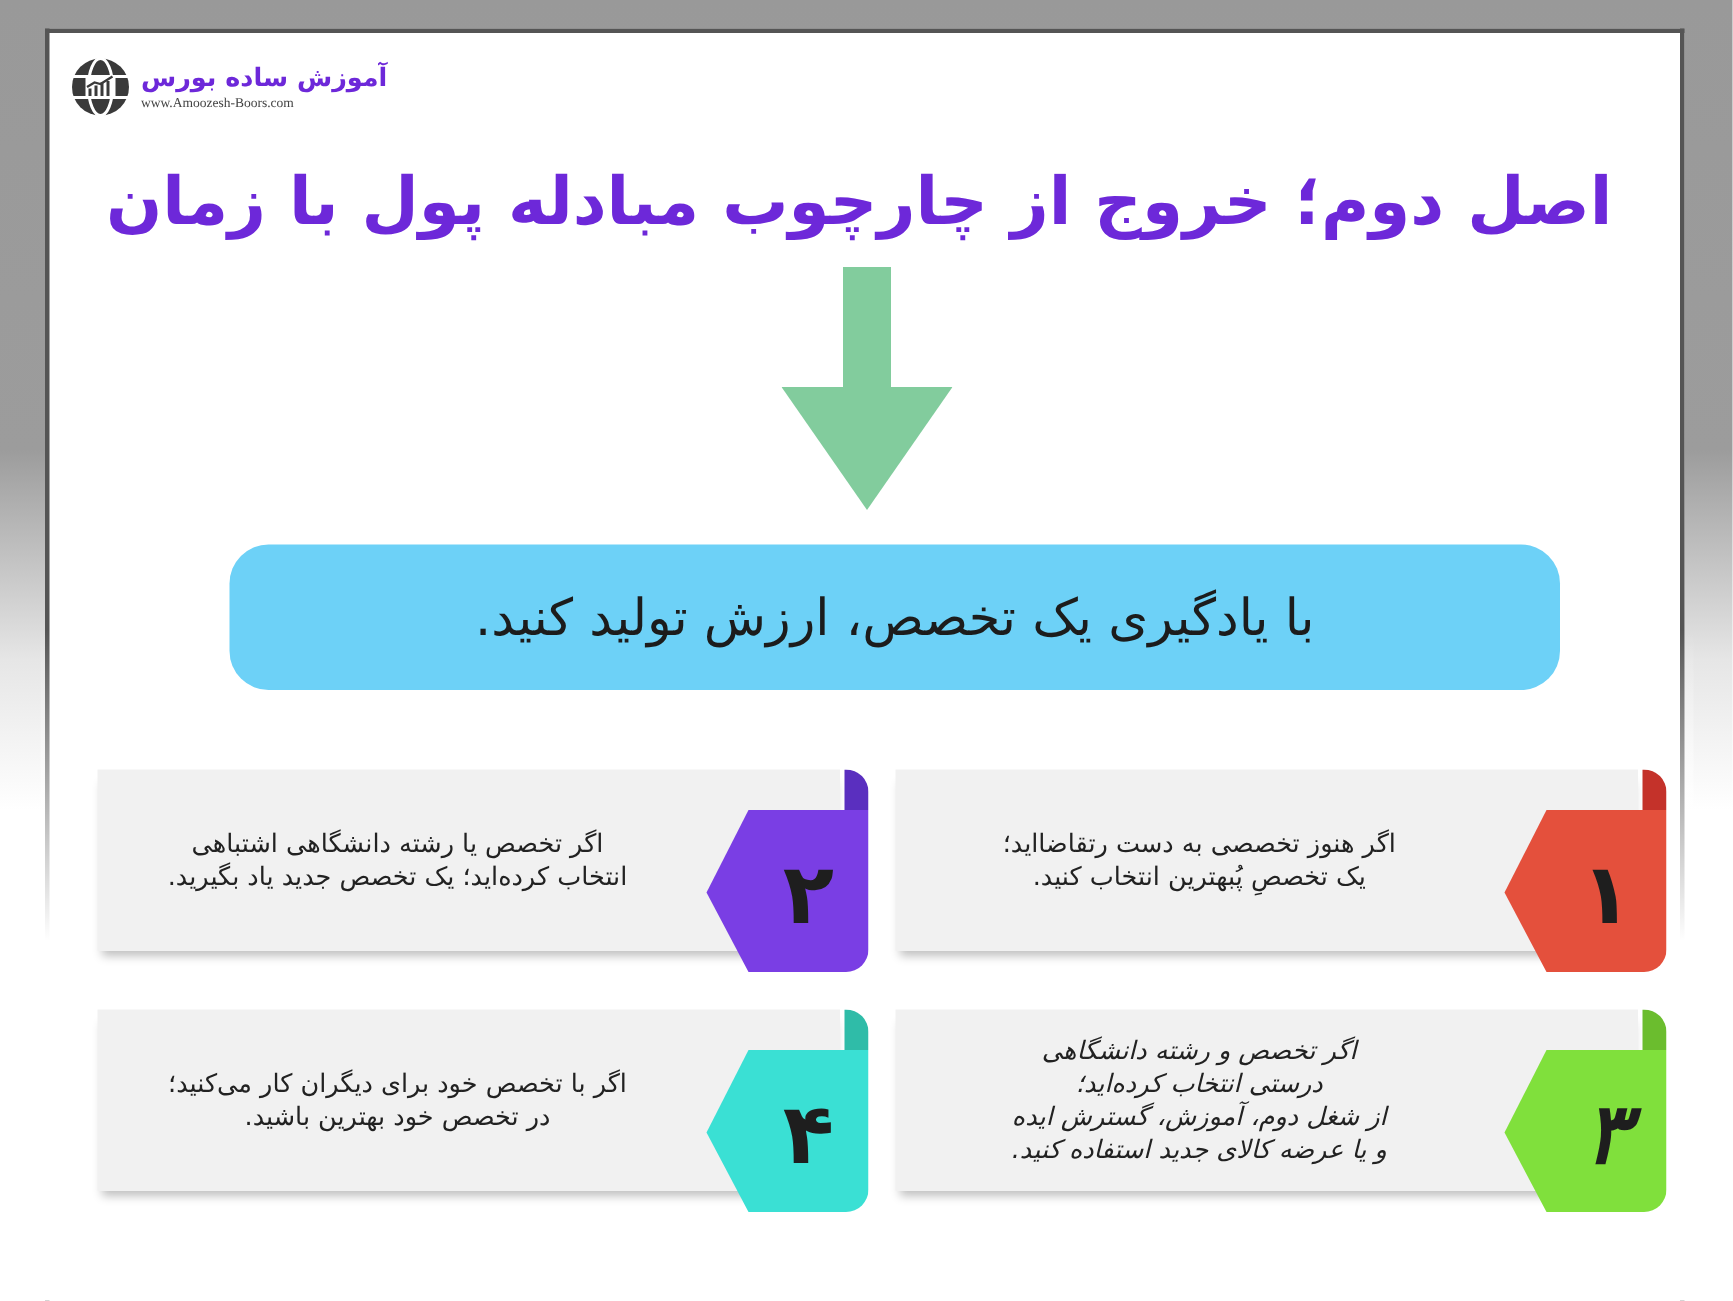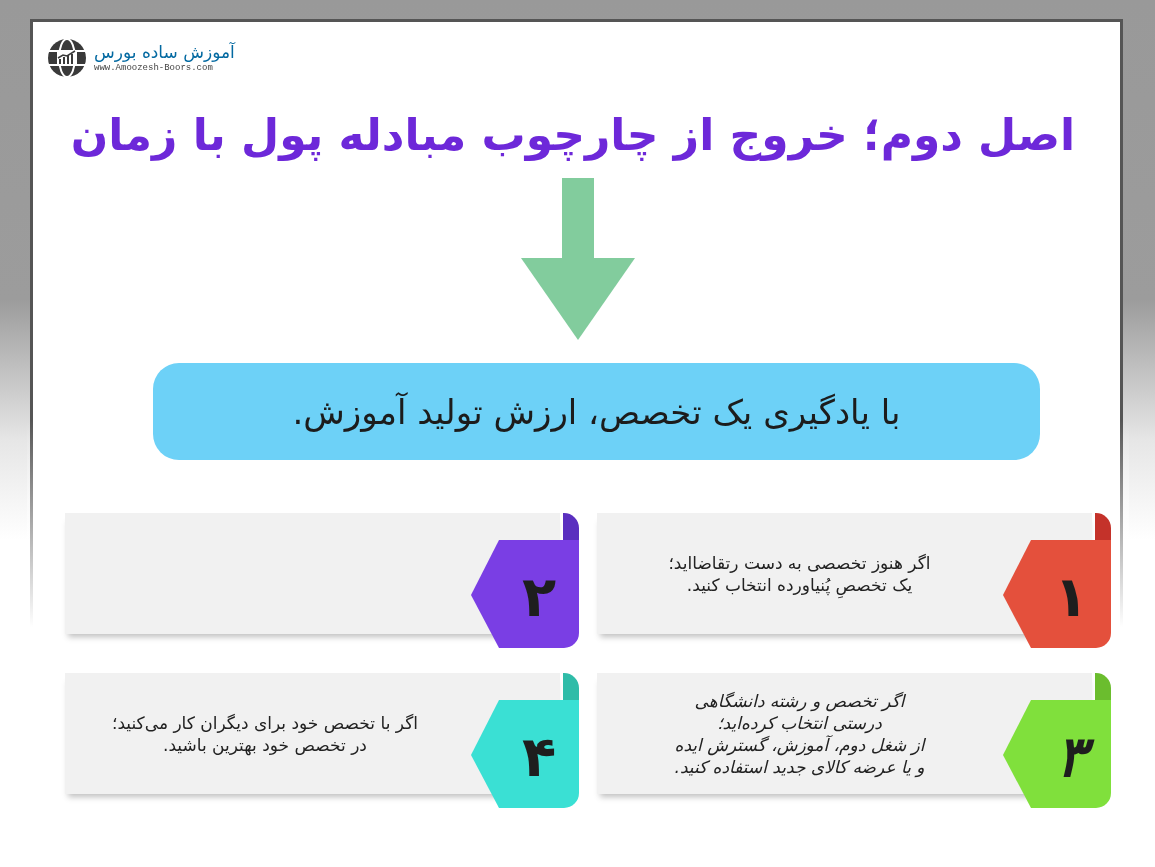--- a/index.html
+++ b/index.html
@@ -15,22 +15,22 @@
     box-sizing:border-box;
   }
   .frame-fade {
     position:absolute; left:27px; top:420px; width:1102px; height:460px;
     background: linear-gradient(to bottom, rgba(255,255,255,0) 0%, rgba(255,255,255,1) 45%);
     pointer-events:none;
   }
   .logo { position:absolute; left:46px; top:37px; display:flex; align-items:center; gap:6px; }
   .logo-icon { width:42px; height:42px; }
   .logo-text { display:flex; flex-direction:column; align-items:flex-start; }
-  .logo-name { font-size:17px; font-weight:normal; color:#0369a1; direction:rtl; line-height:20px; }
-  .logo-url { font-size:9px; color:#444; line-height:12px; font-family:Liberation Mono, monospace; }
+  .logo-name { font-size:17px; font-weight:bold; color:#6d28d9; direction:rtl; line-height:20px; }
+  .logo-url { font-size:9px; color:#444; line-height:12px; font-family:Liberation Serif, serif; }
 
   .title {
     position:absolute; left:100px; top:100px; width:975px; height:70px;
     direction:rtl; text-align:right;
     font-size:44px; font-weight:bold; color:#6d28d9; line-height:70px;
     white-space:nowrap;
   }
   .arrow { position:absolute; left:521px; top:178px; width:114px; height:162px; }
 
   .highlight {
@@ -88,38 +88,42 @@
 </div>
 
 <div class="title">اصل دوم؛ خروج از چارچوب مبادله پول با زمان</div>
 
 <svg class="arrow" viewBox="0 0 114 162">
   <rect x="41" y="0" width="32" height="81" fill="#82cc9d"></rect>
   <polygon points="0,80 114,80 57,162" fill="#82cc9d"></polygon>
 </svg>
 
 <div class="highlight">
-  <span class="highlight-text">با یادگیری یک تخصص، ارزش تولید آموزش.</span>
+  <span class="highlight-text">با یادگیری یک تخصص، ارزش تولید کنید.</span>
 </div>
 
 <div class="card" style="left:597px; top:513px;">
   <div class="card-box"></div>
   <div class="card-text" style="left:0; width:405px;">
     <span>اگر هنوز تخصصی به دست رتقاضا‌اید؛</span>
-    <span>یک تخصصِ پُنیاورده انتخاب کنید.</span>
+    <span>یک تخصصِ پُبهترین انتخاب کنید.</span>
   </div>
   <svg class="tab" viewBox="0 0 110 137">
     <path d="M94,0 h1 a15,15 0 0 1 15,15 v12 h-16 z" fill="#c4322a"></path>
     <path d="M30,27 H110 V120 a15,15 0 0 1 -15,15 H30 L2,82 Z" fill="#e4503c"></path>
   </svg>
   <div class="tab-num">۱</div>
 </div>
 
 <div class="card" style="left:65px; top:513px;">
   <div class="card-box"></div>
+  <div class="card-text" style="left:0; width:400px;">
+    <span>اگر تخصص یا رشته دانشگاهی اشتباهی</span>
+    <span>انتخاب کرده‌اید؛ یک تخصص جدید یاد بگیرید.</span>
+  </div>
   <svg class="tab" viewBox="0 0 110 137">
     <path d="M94,0 h1 a15,15 0 0 1 15,15 v12 h-16 z" fill="#5a2fbf"></path>
     <path d="M30,27 H110 V120 a15,15 0 0 1 -15,15 H30 L2,82 Z" fill="#7a3ee4"></path>
   </svg>
   <div class="tab-num">۲</div>
 </div>
 
 <div class="card" style="left:597px; top:673px;font-style:italic;">
   <div class="card-box"></div>
   <div class="card-text" style="left:0; width:405px;">

